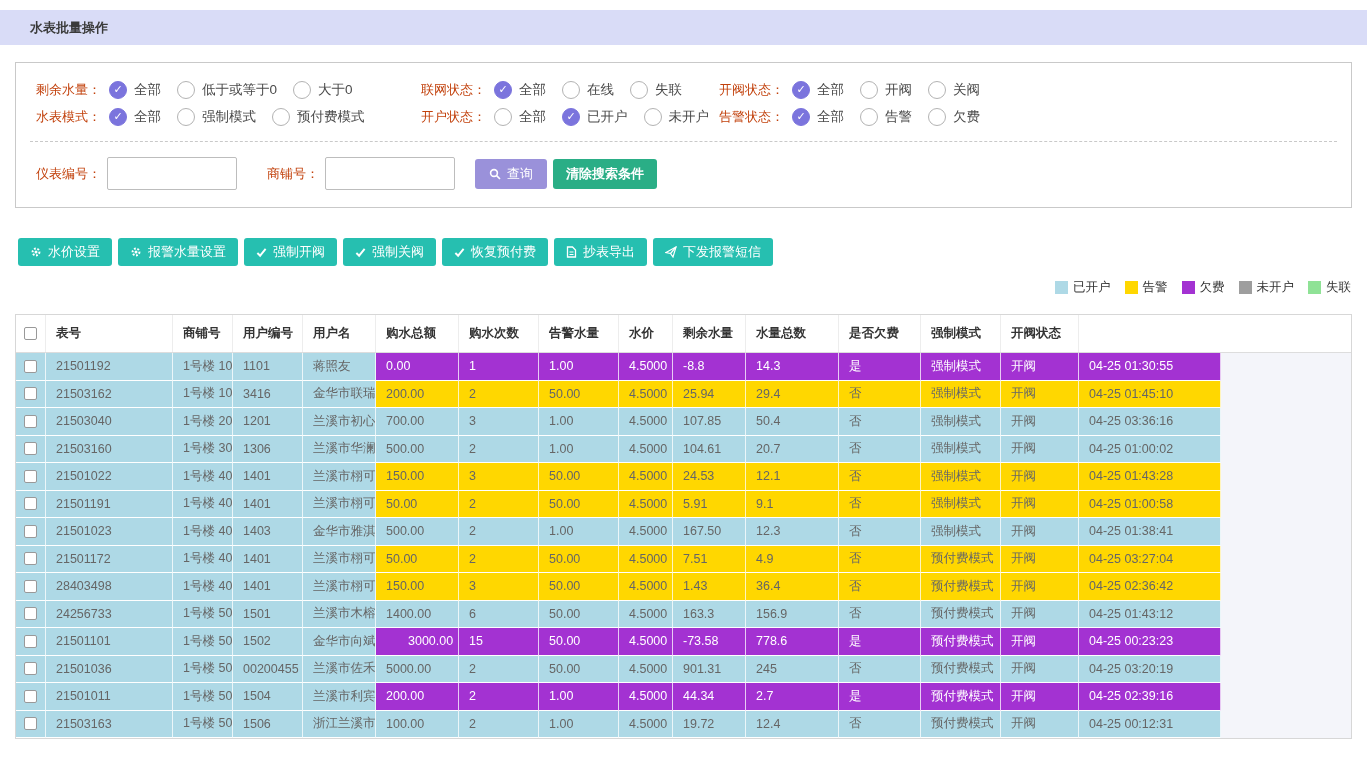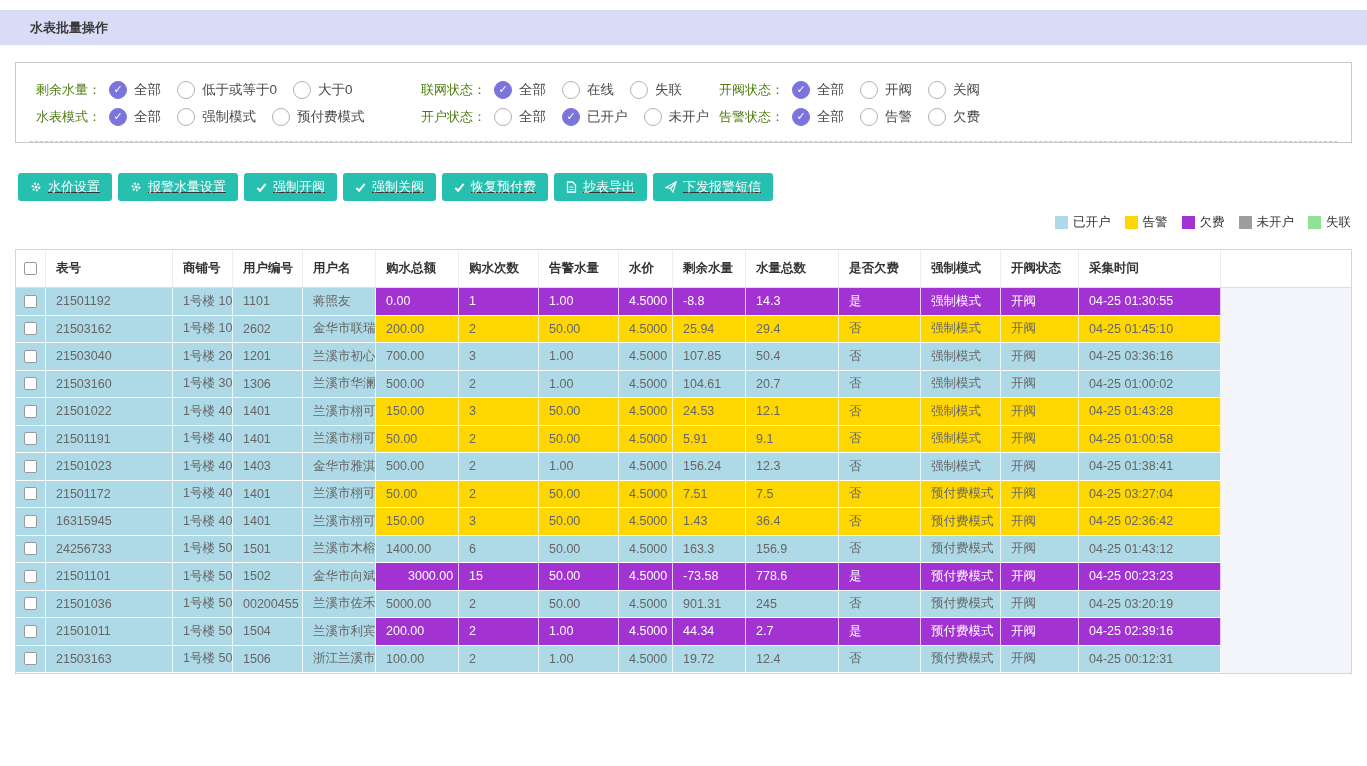--- a/index.html
+++ b/index.html
@@ -17,21 +17,21 @@
   }
   
   .filter-panel {
     margin:17px 15px 0; border:1px solid #c9c9c9; background:#fff;
   }
   .filter-grid {
     display:grid; grid-template-columns:385px 298px 1fr;
     padding:13px 0 0 20px;
   }
   .fgroup { display:flex; align-items:center; height:27px; }
-  .flabel { color:#4d7c0f; font-size:13px; white-space:nowrap; }
+  .flabel { color:#c2410c; font-size:13px; white-space:nowrap; }
   .ropt { display:inline-flex; align-items:center; margin-left:16px; cursor:pointer; white-space:nowrap; }
   .fgroup .ropt:first-of-type { margin-left:8px; }
   .radio {
     width:18px; height:18px; border-radius:50%; background:#fff;
     border:1px solid #b3b3b3; display:inline-flex; align-items:center; justify-content:center;
     margin-right:7px; flex:none;
   }
   .radio.on { background:var(--radio-checked,#7b74dd); border-color:var(--radio-checked,#7b74dd); }
   .radio.on::after { content:"✓"; color:#fff; font-size:11px; font-weight:bold; line-height:1; }
   .rlab { font-size:13.5px; color:#4a4a4a; }
@@ -42,21 +42,21 @@
     margin-left:6px; outline:none; padding:0 6px; font-size:13px; background:#fff;
   }
   .search-row .flabel.second { margin-left:30px; }
   .btn { border:none; color:#fff; border-radius:3px; cursor:pointer;
          display:inline-flex; align-items:center; justify-content:center;
          font-size:13px; font-family:inherit; }
   .btn .ic { display:inline-flex; margin-right:6px; }
   .btn-query { background:var(--query-purple,#9a91da); height:30px; padding:0 14px; margin-left:20px; }
   .btn-clear { background:var(--clear-green,#2aae86); height:30px; padding:0 13px; margin-left:6px; font-weight:bold; }
   
-  .actions { display:flex; margin:30px 0 11px 18px;text-decoration:underline; }
+  .actions { display:flex; margin:30px 0 11px 18px; }
   .tbtn { background:var(--accent-teal,#26bfb0); height:28px; padding:0 12px; margin-right:6px;
           border:none; color:#fff; border-radius:3px; cursor:pointer;
           display:inline-flex; align-items:center; font-size:13px; font-family:inherit; }
   .tbtn .ic { display:inline-flex; margin-right:6px; }
   
   .legend { display:flex; justify-content:flex-end; align-items:center;
             margin-top:13px; padding-right:16px; font-size:12.5px; color:#333; }
   .litem { display:inline-flex; align-items:center; margin-left:14px; }
   .swatch { width:13px; height:13px; display:inline-block; margin-right:5px; }
   
@@ -181,20 +181,36 @@
           <span class="radio"></span>
           <span class="rlab">告警</span>
         </label>
         <label class="ropt">
           <span class="radio"></span>
           <span class="rlab">欠费</span>
         </label>
       </div>
   </div>
   <div class="dashed"></div>
+  <div class="search-row">
+    <span class="flabel">仪表编号：</span>
+    <input class="tinput" value="" style="">
+    <span class="flabel second">商铺号：</span>
+    <input class="tinput" value="" style="">
+    <button class="btn btn-query">
+      <span class="ic">
+          <svg width="12" height="12" viewBox="0 0 12 12">
+            <circle cx="5" cy="5" r="3.4" fill="none" stroke="#fff" stroke-width="1.6"></circle>
+            <path d="M7.6 7.6L11 11" stroke="#fff" stroke-width="1.6"></path>
+          </svg>
+        </span>
+      <span>查询</span>
+    </button>
+    <button class="btn btn-clear">清除搜索条件</button>
+  </div>
 </div>
 
 <div class="actions" id="actionsRow">
     <button class="tbtn">
       <span class="ic">
         <svg width="12" height="12" viewBox="0 0 12 12">
           <circle cx="6" cy="6" r="3.4" fill="none" stroke="#fff" stroke-width="2" stroke-dasharray="1.8 1.6"></circle>
           <circle cx="6" cy="6" r="1.5" fill="#fff"></circle>
         </svg>
       </span>
@@ -287,21 +303,20 @@
       <div class="th" style="width: 73px;">用户名</div>
       <div class="th" style="width: 83px;">购水总额</div>
       <div class="th" style="width: 80px;">购水次数</div>
       <div class="th" style="width: 80px;">告警水量</div>
       <div class="th" style="width: 54px;">水价</div>
       <div class="th" style="width: 73px;">剩余水量</div>
       <div class="th" style="width: 93px;">水量总数</div>
       <div class="th" style="width: 82px;">是否欠费</div>
       <div class="th" style="width: 80px;">强制模式</div>
       <div class="th" style="width: 78px;">开阀状态</div>
-      <div class="th" style="width: 142px;">采集时间</div>
       <div class="th fill"></div>
     </div>
   <div id="tbody">
       <div class="trow">
         <div class="tcell base cbc" style="width: 30px;">
           <span class="cb"></span>
         </div>
         <div class="tcell base" style="width: 127px;">21501192</div>
         <div class="tcell base" style="width: 60px;">1号楼 101</div>
         <div class="tcell base" style="width: 70px;">1101</div>
@@ -316,21 +331,21 @@
         <div class="tcell st-arrears" style="width: 80px;">强制模式</div>
         <div class="tcell st-arrears" style="width: 78px;">开阀</div>
         <div class="tcell st-arrears" style="width: 142px;">04-25 01:30:55</div>
       </div>
       <div class="trow">
         <div class="tcell base cbc" style="width: 30px;">
           <span class="cb"></span>
         </div>
         <div class="tcell base" style="width: 127px;">21503162</div>
         <div class="tcell base" style="width: 60px;">1号楼 104</div>
-        <div class="tcell base" style="width: 70px;">2602</div>
+        <div class="tcell base" style="width: 70px;">3416</div>
         <div class="tcell base" style="width: 73px;">金华市联瑞工</div>
         <div class="tcell st-alarm" style="width: 83px;">200.00</div>
         <div class="tcell st-alarm" style="width: 80px;">2</div>
         <div class="tcell st-alarm" style="width: 80px;">50.00</div>
         <div class="tcell st-alarm" style="width: 54px;">4.5000</div>
         <div class="tcell st-alarm" style="width: 73px;">25.94</div>
         <div class="tcell st-alarm" style="width: 93px;">29.4</div>
         <div class="tcell st-alarm" style="width: 82px;">否</div>
         <div class="tcell st-alarm" style="width: 80px;">强制模式</div>
         <div class="tcell st-alarm" style="width: 78px;">开阀</div>
@@ -417,51 +432,51 @@
           <span class="cb"></span>
         </div>
         <div class="tcell base" style="width: 127px;">21501023</div>
         <div class="tcell base" style="width: 60px;">1号楼 403</div>
         <div class="tcell base" style="width: 70px;">1403</div>
         <div class="tcell base" style="width: 73px;">金华市雅淇工</div>
         <div class="tcell st-open" style="width: 83px;">500.00</div>
         <div class="tcell st-open" style="width: 80px;">2</div>
         <div class="tcell st-open" style="width: 80px;">1.00</div>
         <div class="tcell st-open" style="width: 54px;">4.5000</div>
-        <div class="tcell st-open" style="width: 73px;">156.24</div>
+        <div class="tcell st-open" style="width: 73px;">167.50</div>
         <div class="tcell st-open" style="width: 93px;">12.3</div>
         <div class="tcell st-open" style="width: 82px;">否</div>
         <div class="tcell st-open" style="width: 80px;">强制模式</div>
         <div class="tcell st-open" style="width: 78px;">开阀</div>
         <div class="tcell st-open" style="width: 142px;">04-25 01:38:41</div>
       </div>
       <div class="trow">
         <div class="tcell base cbc" style="width: 30px;">
           <span class="cb"></span>
         </div>
         <div class="tcell base" style="width: 127px;">21501172</div>
         <div class="tcell base" style="width: 60px;">1号楼 405</div>
         <div class="tcell base" style="width: 70px;">1401</div>
         <div class="tcell base" style="width: 73px;">兰溪市栩可锐</div>
         <div class="tcell st-alarm" style="width: 83px;">50.00</div>
         <div class="tcell st-alarm" style="width: 80px;">2</div>
         <div class="tcell st-alarm" style="width: 80px;">50.00</div>
         <div class="tcell st-alarm" style="width: 54px;">4.5000</div>
         <div class="tcell st-alarm" style="width: 73px;">7.51</div>
-        <div class="tcell st-alarm" style="width: 93px;">7.5</div>
+        <div class="tcell st-alarm" style="width: 93px;">4.9</div>
         <div class="tcell st-alarm" style="width: 82px;">否</div>
         <div class="tcell st-alarm" style="width: 80px;">预付费模式</div>
         <div class="tcell st-alarm" style="width: 78px;">开阀</div>
         <div class="tcell st-alarm" style="width: 142px;">04-25 03:27:04</div>
       </div>
       <div class="trow">
         <div class="tcell base cbc" style="width: 30px;">
           <span class="cb"></span>
         </div>
-        <div class="tcell base" style="width: 127px;">16315945</div>
+        <div class="tcell base" style="width: 127px;">28403498</div>
         <div class="tcell base" style="width: 60px;">1号楼 406</div>
         <div class="tcell base" style="width: 70px;">1401</div>
         <div class="tcell base" style="width: 73px;">兰溪市栩可锐</div>
         <div class="tcell st-alarm" style="width: 83px;">150.00</div>
         <div class="tcell st-alarm" style="width: 80px;">3</div>
         <div class="tcell st-alarm" style="width: 80px;">50.00</div>
         <div class="tcell st-alarm" style="width: 54px;">4.5000</div>
         <div class="tcell st-alarm" style="width: 73px;">1.43</div>
         <div class="tcell st-alarm" style="width: 93px;">36.4</div>
         <div class="tcell st-alarm" style="width: 82px;">否</div>

